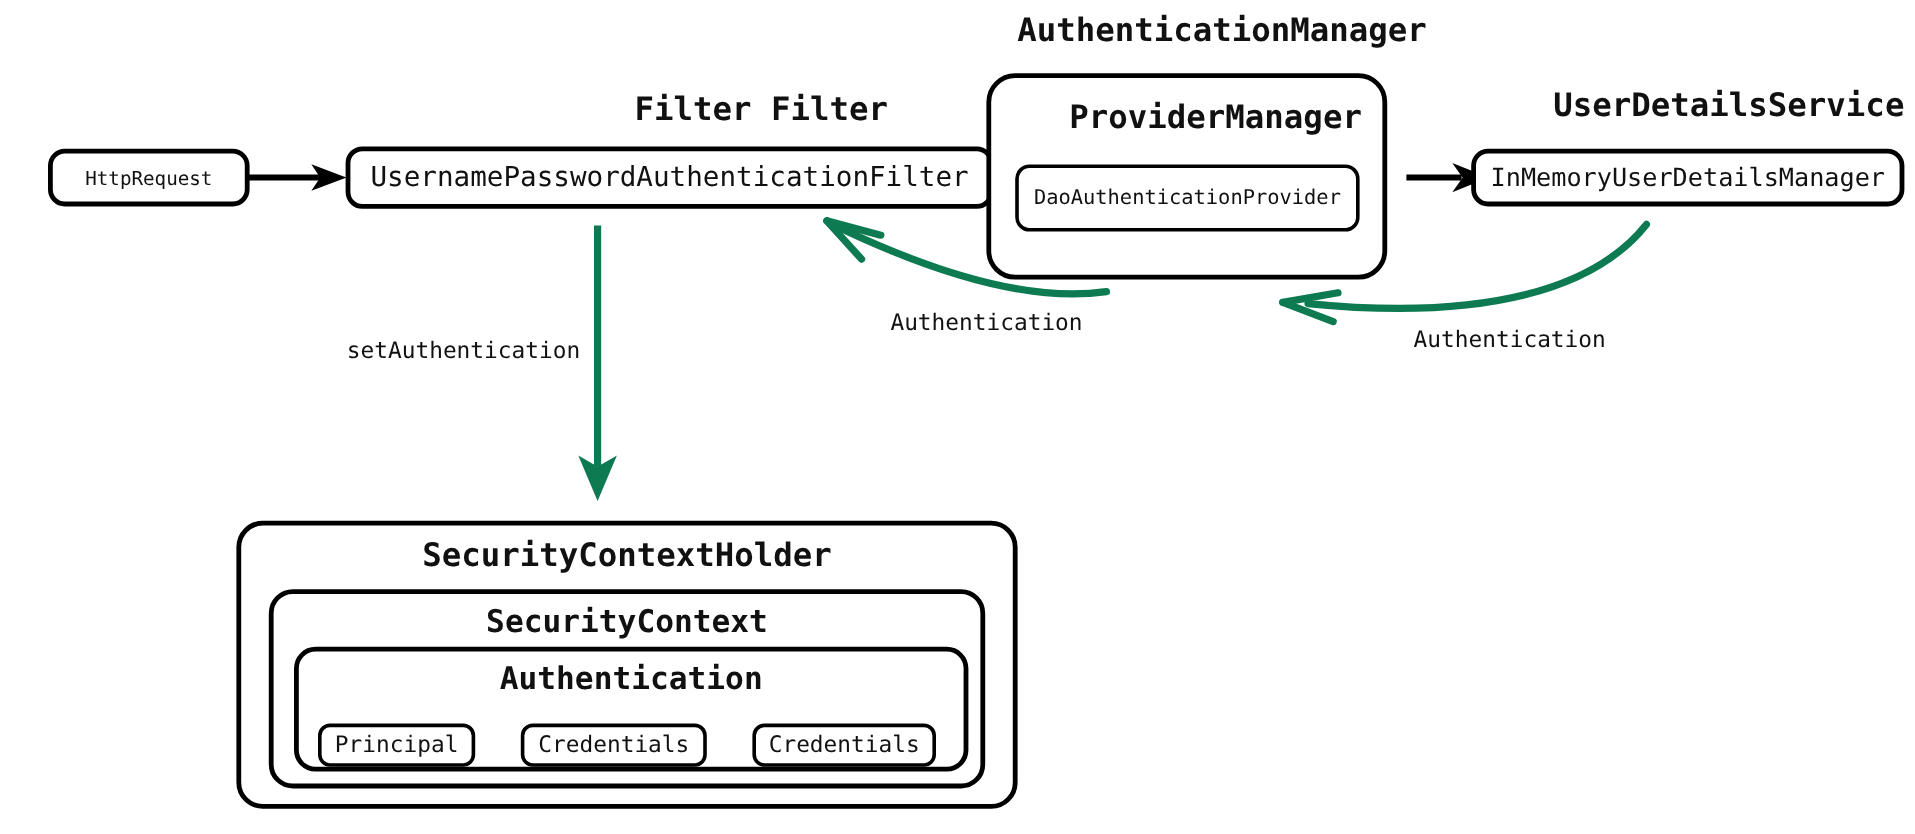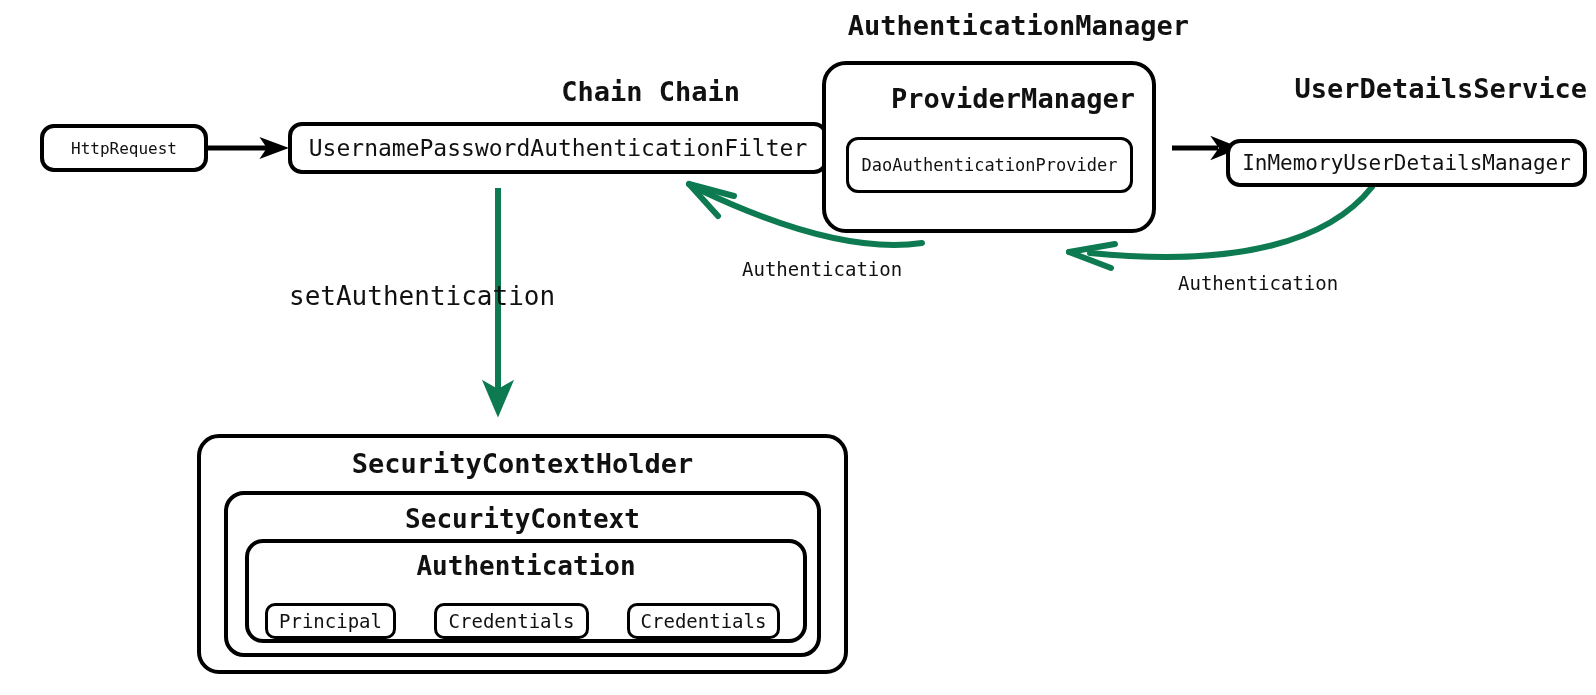--- a/index.html
+++ b/index.html
@@ -115,21 +115,21 @@
       <path d="M 1069 252 L 1115 244" fill="none" stroke="#0d7a51" stroke-width="6" stroke-linecap="round"></path>
       <path d="M 1069 252 L 1111 268" fill="none" stroke="#0d7a51" stroke-width="6" stroke-linecap="round"></path>
     </g>
 
     <g>
       <line x1="498" y1="188" x2="498" y2="389" stroke="#0d7a51" stroke-width="6" stroke-linecap="butt"></line>
       <path d="M 498 415 L 484 382 L 498 390 L 512 382 Z" fill="#0d7a51" stroke="#0d7a51" stroke-width="2" stroke-linejoin="miter"></path>
     </g>
   </svg>
 
-  <div class="group-title" style="left:290px; top:76px; width:450px; font-size:27px;">Chain Chain</div>
+  <div class="group-title" style="left:290px; top:76px; width:450px; font-size:27px;">Filter Filter</div>
 
   <div class="group-title" style="left:789px; top:10px; width:400px; font-size:27px;">AuthenticationManager</div>
 
   <div class="group-title" style="left:1245px; top:73px; width:342px; font-size:27px;">UserDetailsService</div>
 
   <div class="node" style="left:8px; top:124px; width:168px; height:48px; font-size:16px;margin-left:32px;">
     <span>HttpRequest</span>
   </div>
 
   <div class="node" style="left:288px; top:122px; width:540px; height:52px; font-size:23px;text-align:center;">
@@ -137,29 +137,29 @@
   </div>
 
   <div class="container-box" style="left:822px; top:61px; width:334px; height:172px; border-radius:24px;">
     <div class="container-label" style="top:18px; font-size:27px;padding-left:48px;">ProviderManager</div>
   </div>
 
   <div class="node thin" style="left:846px; top:137px; width:287px; height:56px; font-size:17px; border-radius:12px;">
     <span>DaoAuthenticationProvider</span>
   </div>
 
-  <div class="node" style="left:1226px; top:124px; width:361px; height:48px; font-size:21px;margin-top:15px;">
+  <div class="node" style="left:1226px; top:124px; width:361px; height:48px; font-size:21px;">
     <span>InMemoryUserDetailsManager</span>
   </div>
 
   <div class="edge-label" style="left:742px; top:258px; font-size:19px;">Authentication</div>
 
   <div class="edge-label" style="left:1178px; top:272px; font-size:19px;">Authentication</div>
 
-  <div class="edge-label" style="left:289px; top:281px; font-size:26px;">setAuthentication</div>
+  <div class="edge-label" style="left:289px; top:281px; font-size:19px;">setAuthentication</div>
 
   <div class="container-box" style="left:197px; top:434px; width:651px; height:240px; border-radius:22px;">
     <div class="container-label" style="top:10px; font-size:27px;">SecurityContextHolder</div>
   </div>
 
   <div class="container-box" style="left:224px; top:491px; width:597px; height:166px; border-radius:20px;">
     <div class="container-label" style="top:9px; font-size:26px;">SecurityContext</div>
   </div>
 
   <div class="container-box" style="left:245px; top:539px; width:562px; height:104px; border-radius:18px;">

